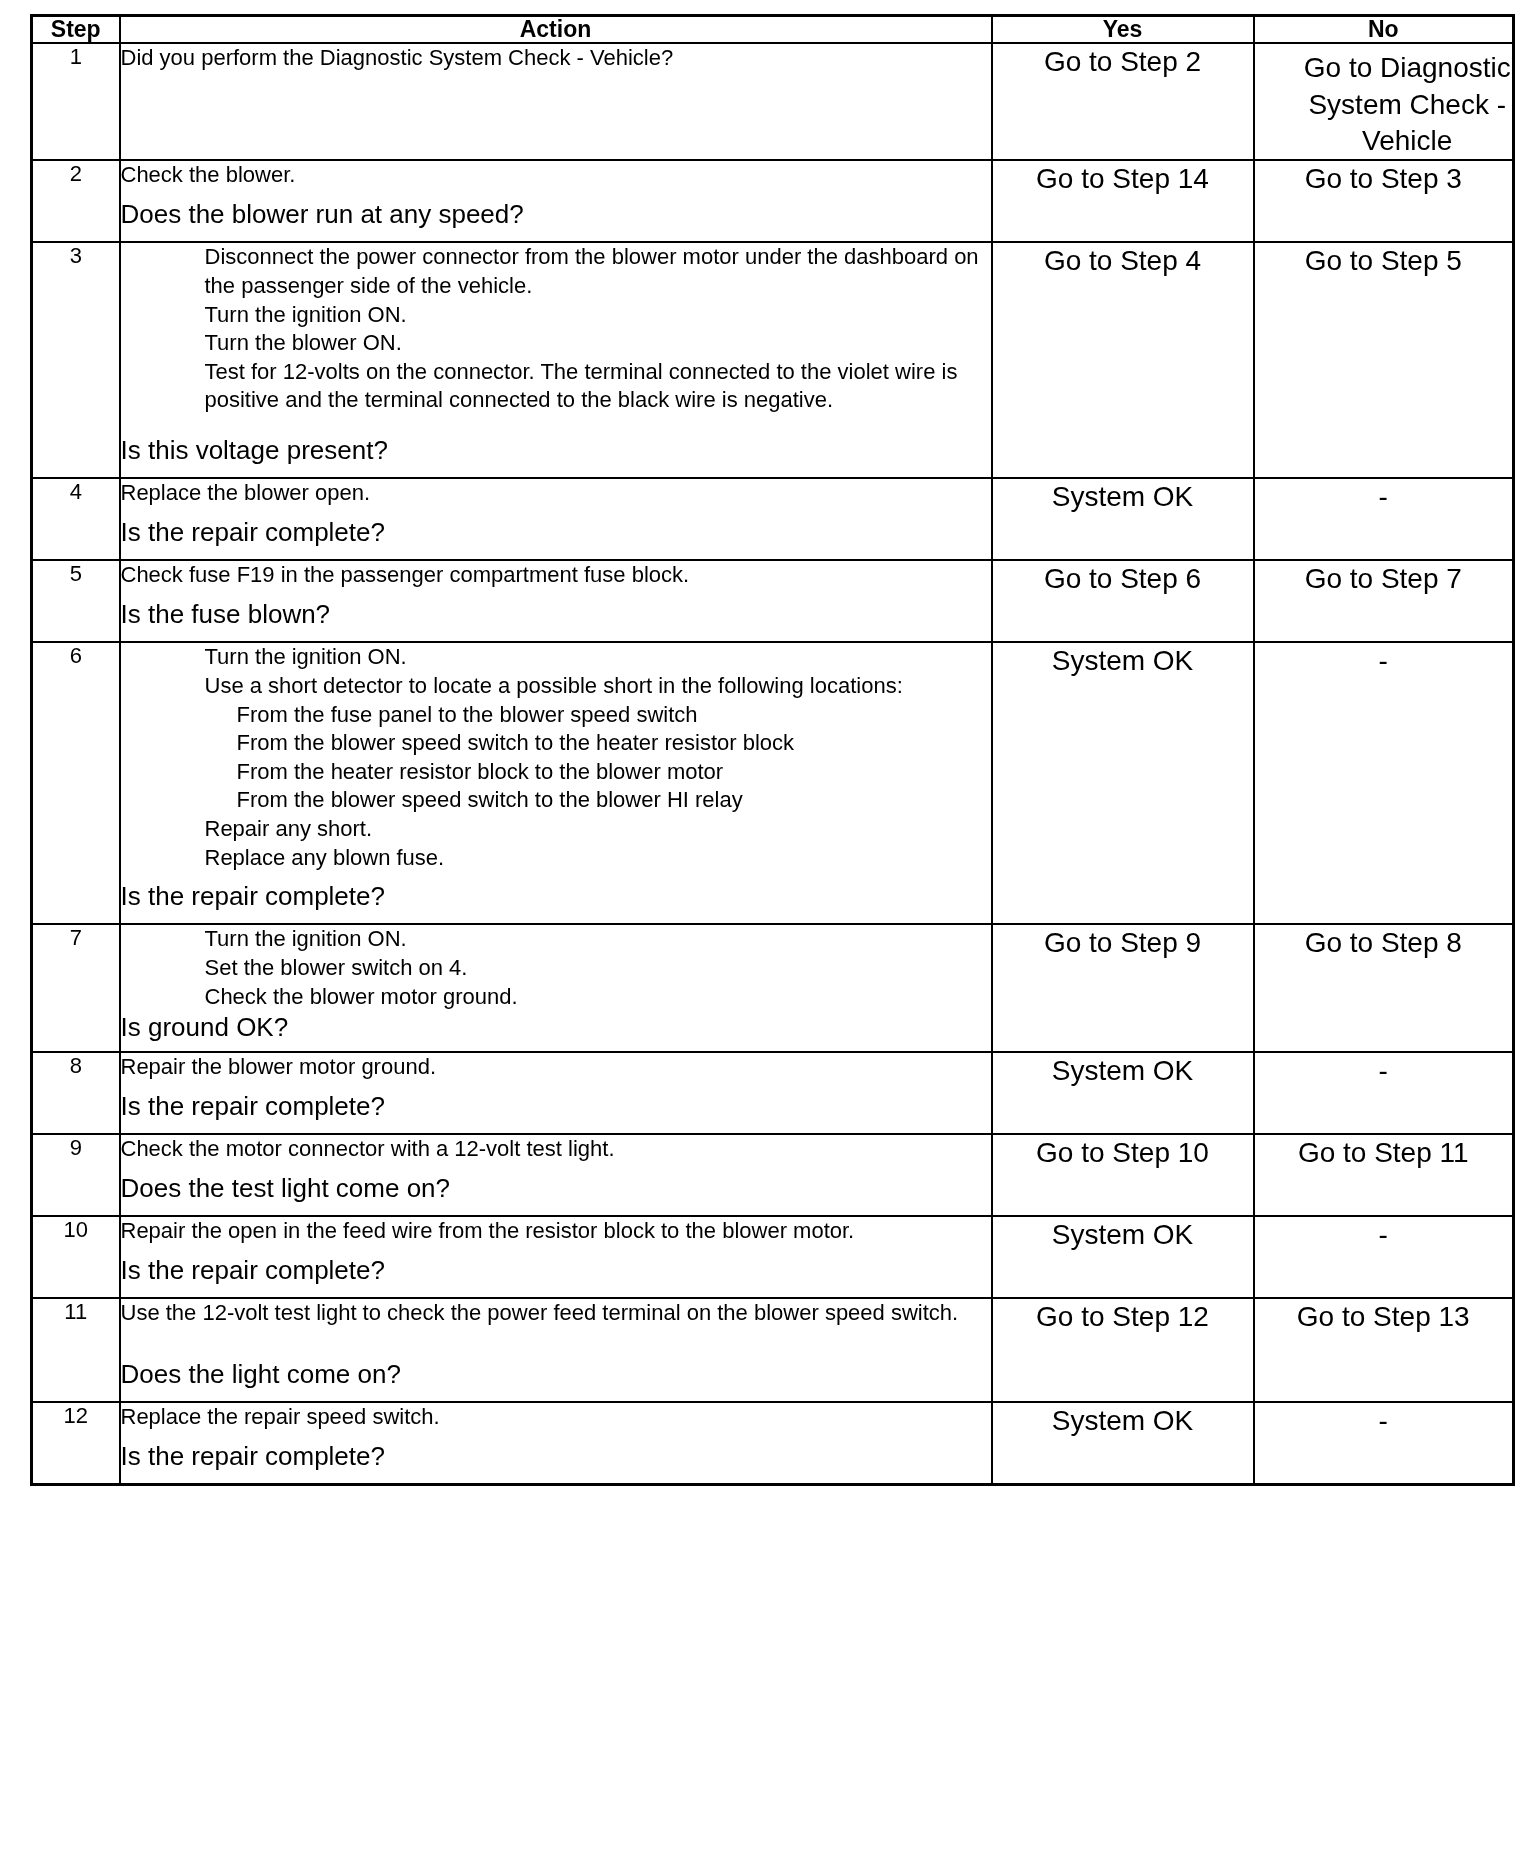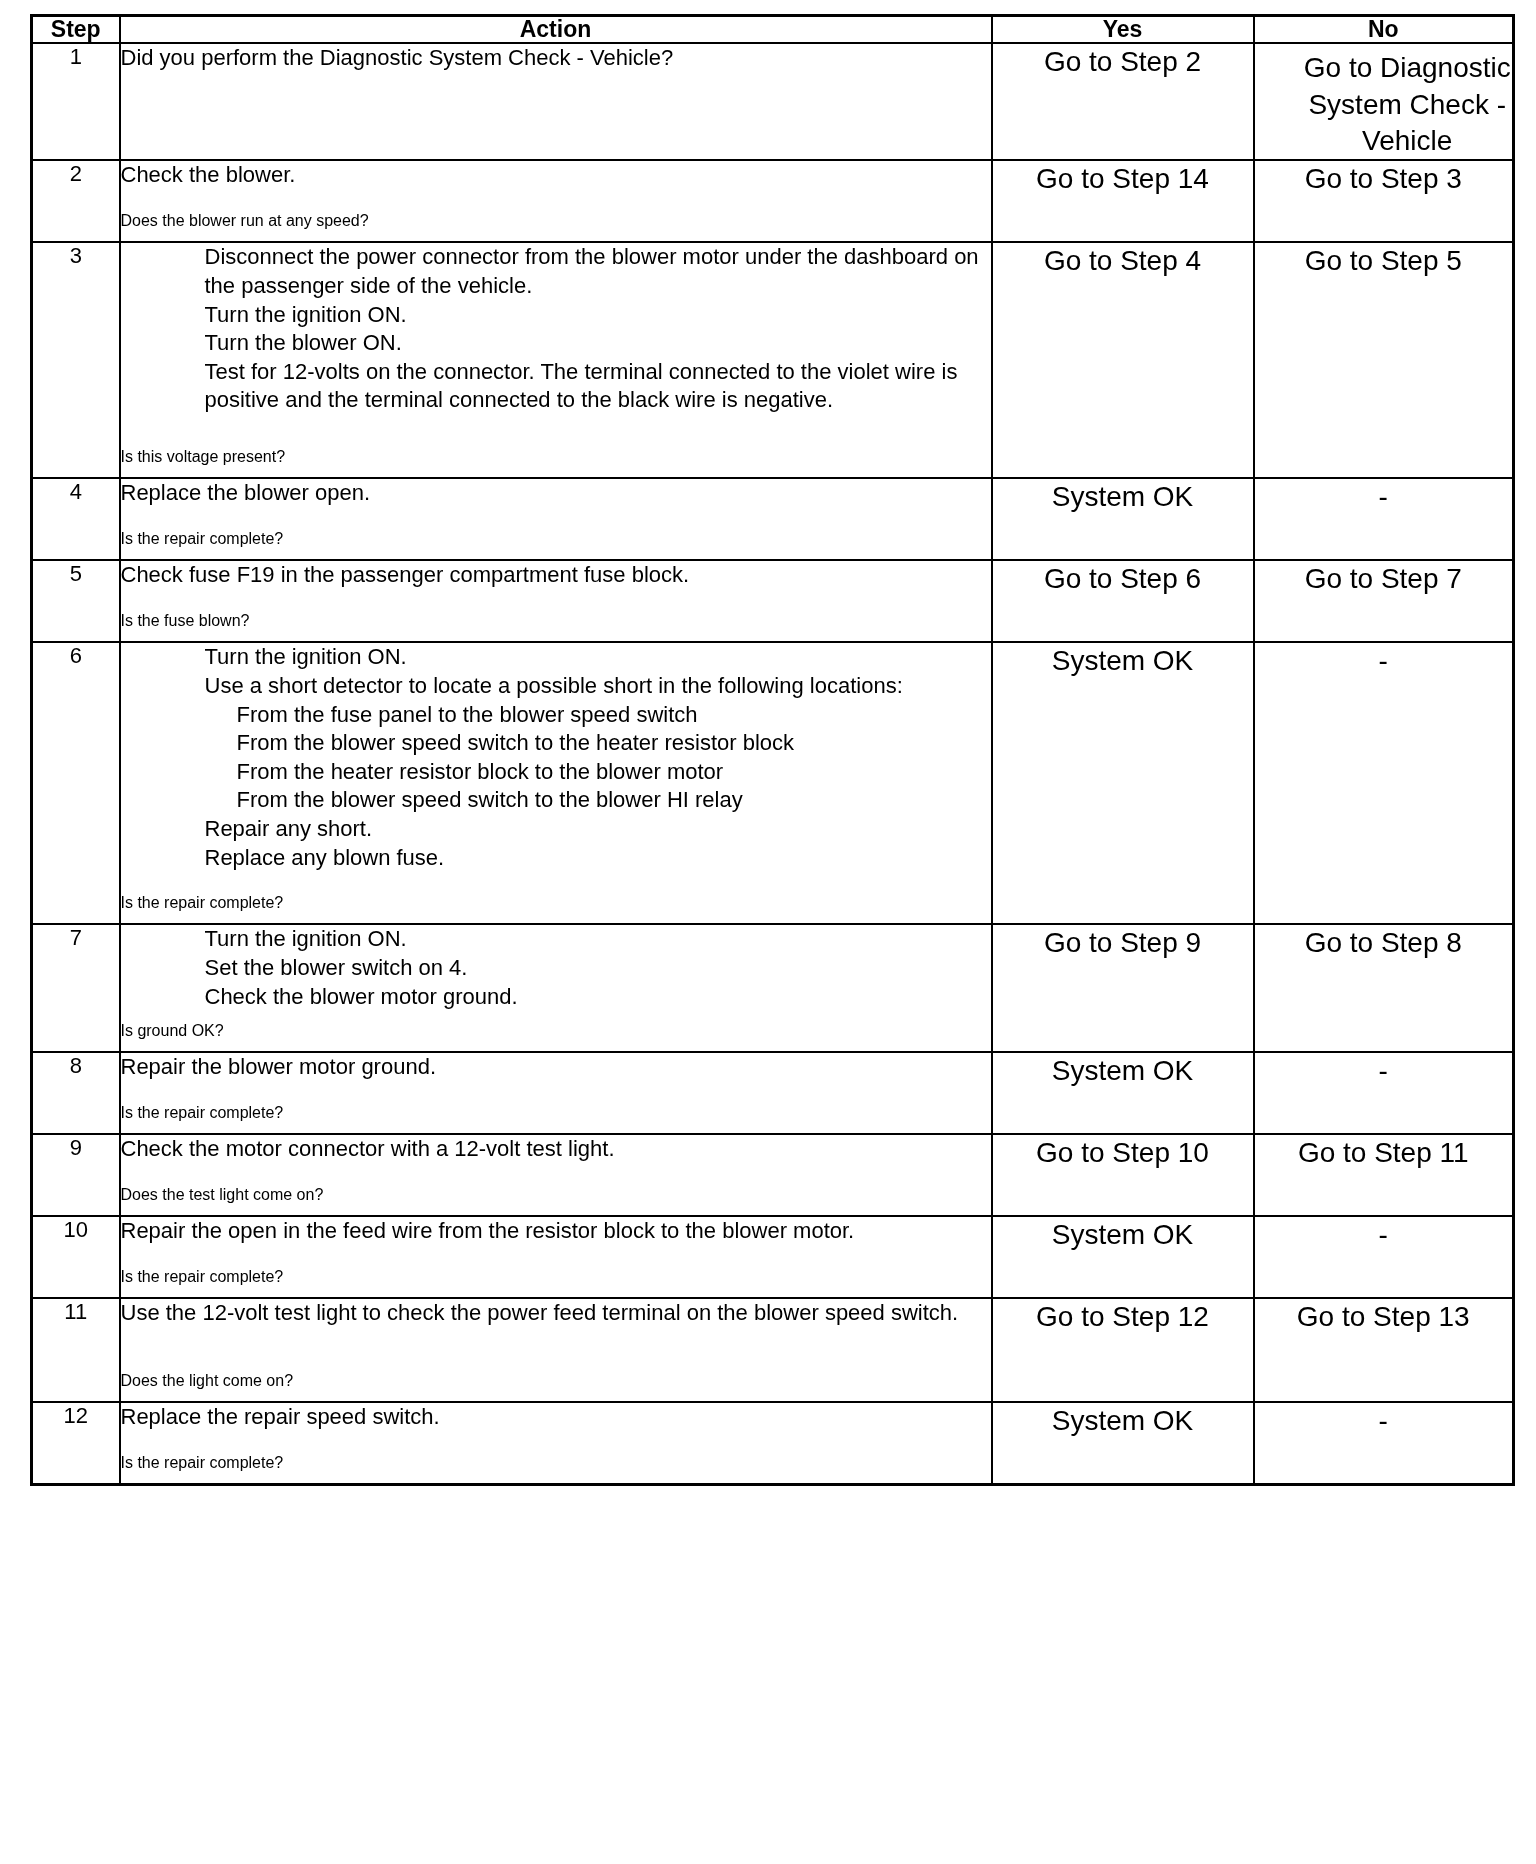--- a/index.html
+++ b/index.html
@@ -61,21 +61,21 @@
   .act-line { white-space: pre-wrap; }
   .act-line.indent1 { padding-left: 84px; }
   .act-line.indent2 { padding-left: 116px; }
   .action-inner {
     display: flex;
     flex-direction: column;
     min-height: 100%;
     box-sizing: border-box;
   }
   .spacer { flex: 1 1 auto; }
-  .q-line { font-size: 16px; line-height: 1.30; }
+  .q-line { font-size: 26px; line-height: 1.30; }
   .ans-text { white-space: pre-line; }
 </style>
 </head>
 <body>
 
 <div class="page">
   <table class="diag">
     <colgroup>
       <col class="c-step">
       <col class="c-action">

